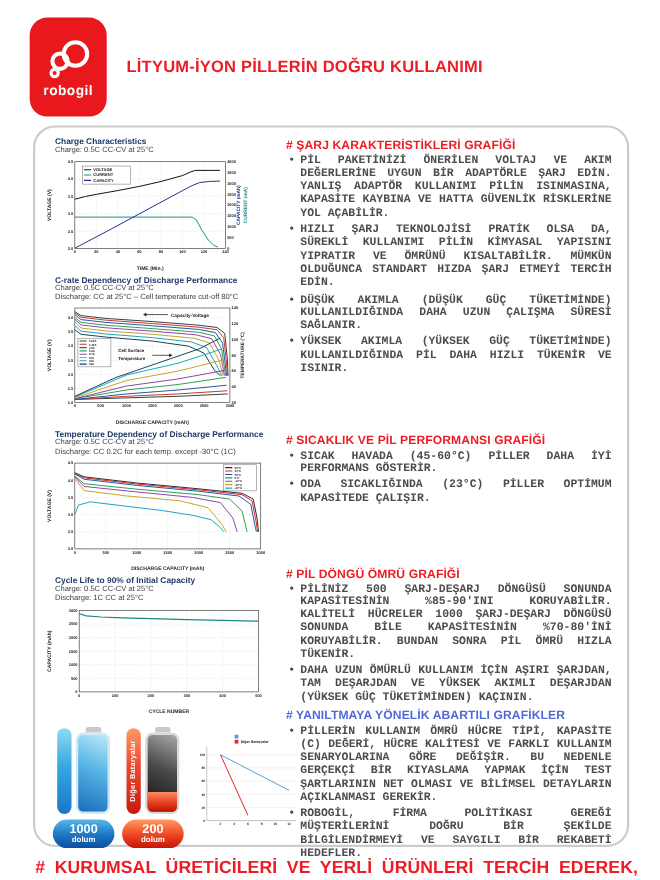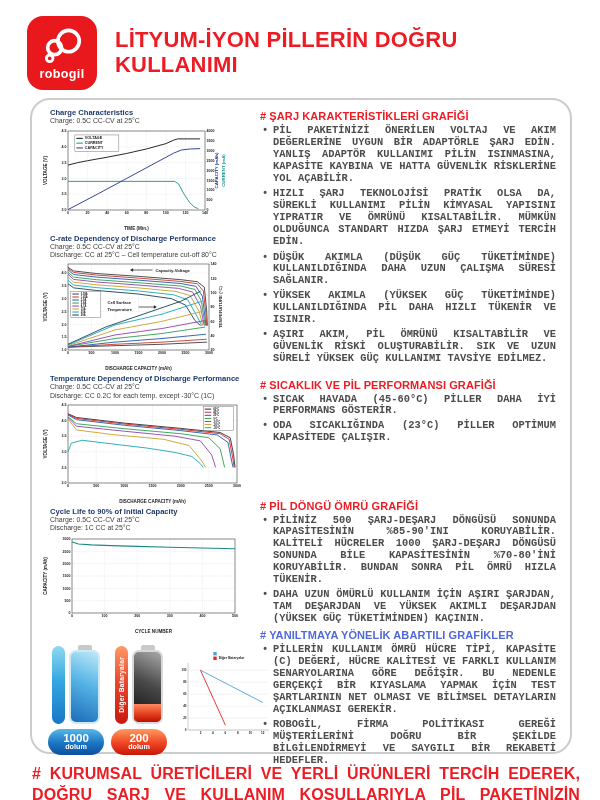--- a/index.html
+++ b/index.html
@@ -7,27 +7,27 @@
   body {
     width: 600px; height: 800px;
     background: #ffffff;
     font-family: "Liberation Sans", sans-serif;
     overflow: hidden;
     position: relative;
   }
   
   .header { display: flex; align-items: center; gap: 18px; padding: 16px 20px 4px 27px; }
   .logo {
-    width: 70px; height: 74px; background: #e8181c; border-radius: 16px;
+    width: 70px; height: 90px; background: #e8181c; border-radius: 16px;
     display: flex; flex-direction: column; align-items: center; justify-content: center;
     flex: none;
   }
   .logo-text { color: #fff; font-size: 12.5px; font-weight: bold; letter-spacing: .4px; margin-top: 1px; }
   .page-title {
-    color: #ed1c24; font-size: 22px; font-weight: 800; line-height: 1.12;
+    color: #ed1c24; font-size: 15px; font-weight: 800; line-height: 1.12;
     letter-spacing: .2px; max-width: 450px; text-transform: uppercase;
   }
   
   .card {
     margin: 4px 28px 0 30px;
     border: 2px solid #cccccc; border-radius: 20px;
     padding: 8px 8px 4px 8px;
     display: flex; gap: 8px;
     height: 656px;
   }
@@ -430,21 +430,20 @@
       <div class="section-heading">#  ŞARJ KARAKTERİSTİKLERİ GRAFİĞİ</div>
       <ul class="bullets">
           <li>PİL PAKETİNİZİ ÖNERİLEN VOLTAJ VE AKIM DEĞERLERİNE UYGUN BİR ADAPTÖRLE ŞARJ EDİN. YANLIŞ ADAPTÖR KULLANIMI PİLİN ISINMASINA, KAPASİTE KAYBINA VE HATTA GÜVENLİK RİSKLERİNE YOL AÇABİLİR.</li>
           <li>HIZLI ŞARJ TEKNOLOJİSİ PRATİK OLSA DA, SÜREKLİ KULLANIMI PİLİN KİMYASAL YAPISINI YIPRATIR VE ÖMRÜNÜ KISALTABİLİR. MÜMKÜN OLDUĞUNCA STANDART HIZDA ŞARJ ETMEYİ TERCİH EDİN.</li>
         </ul>
     </div>
     <div class="section s2">
       <ul class="bullets">
           <li>DÜŞÜK AKIMLA (DÜŞÜK GÜÇ TÜKETİMİNDE) KULLANILDIĞINDA DAHA UZUN ÇALIŞMA SÜRESİ SAĞLANIR.</li>
           <li>YÜKSEK AKIMLA (YÜKSEK GÜÇ TÜKETİMİNDE) KULLANILDIĞINDA PİL DAHA HIZLI TÜKENİR VE ISINIR.</li>
-          <li>AŞIRI AKIM, PİL ÖMRÜNÜ KISALTABİLİR VE GÜVENLİK RİSKİ OLUŞTURABİLİR. SIK VE UZUN SÜRELİ YÜKSEK GÜÇ KULLANIMI TAVSİYE EDİLMEZ.</li>
         </ul>
     </div>
     <div class="section s3">
       <div class="section-heading">#  SICAKLIK VE PİL PERFORMANSI GRAFİĞİ</div>
       <ul class="bullets">
           <li>SICAK HAVADA (45-60°C) PİLLER DAHA İYİ PERFORMANS GÖSTERİR.</li>
           <li>ODA SICAKLIĞINDA (23°C) PİLLER OPTİMUM KAPASİTEDE ÇALIŞIR.</li>
         </ul>
     </div>
     <div class="section s4">

